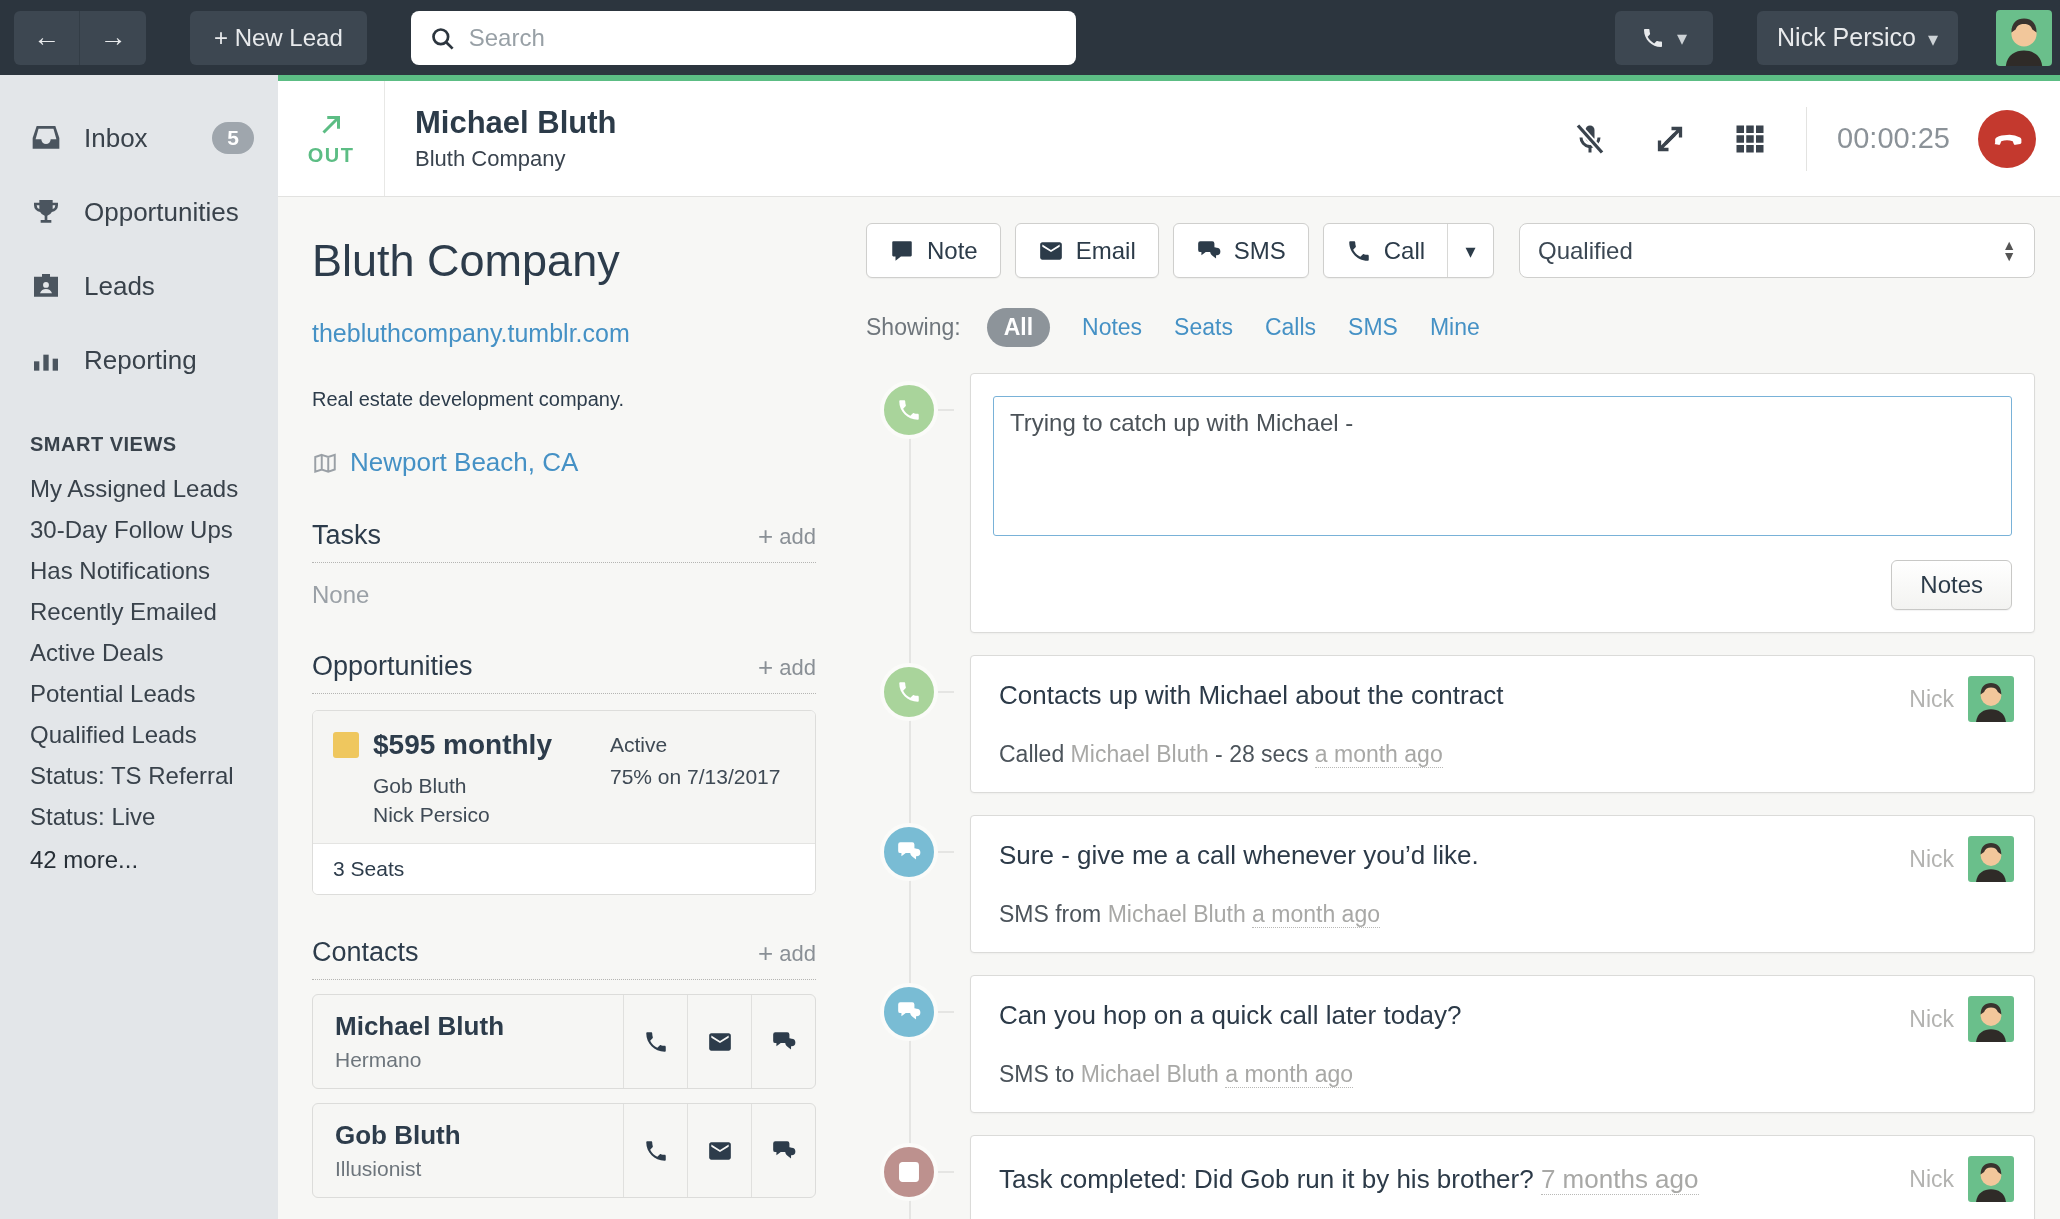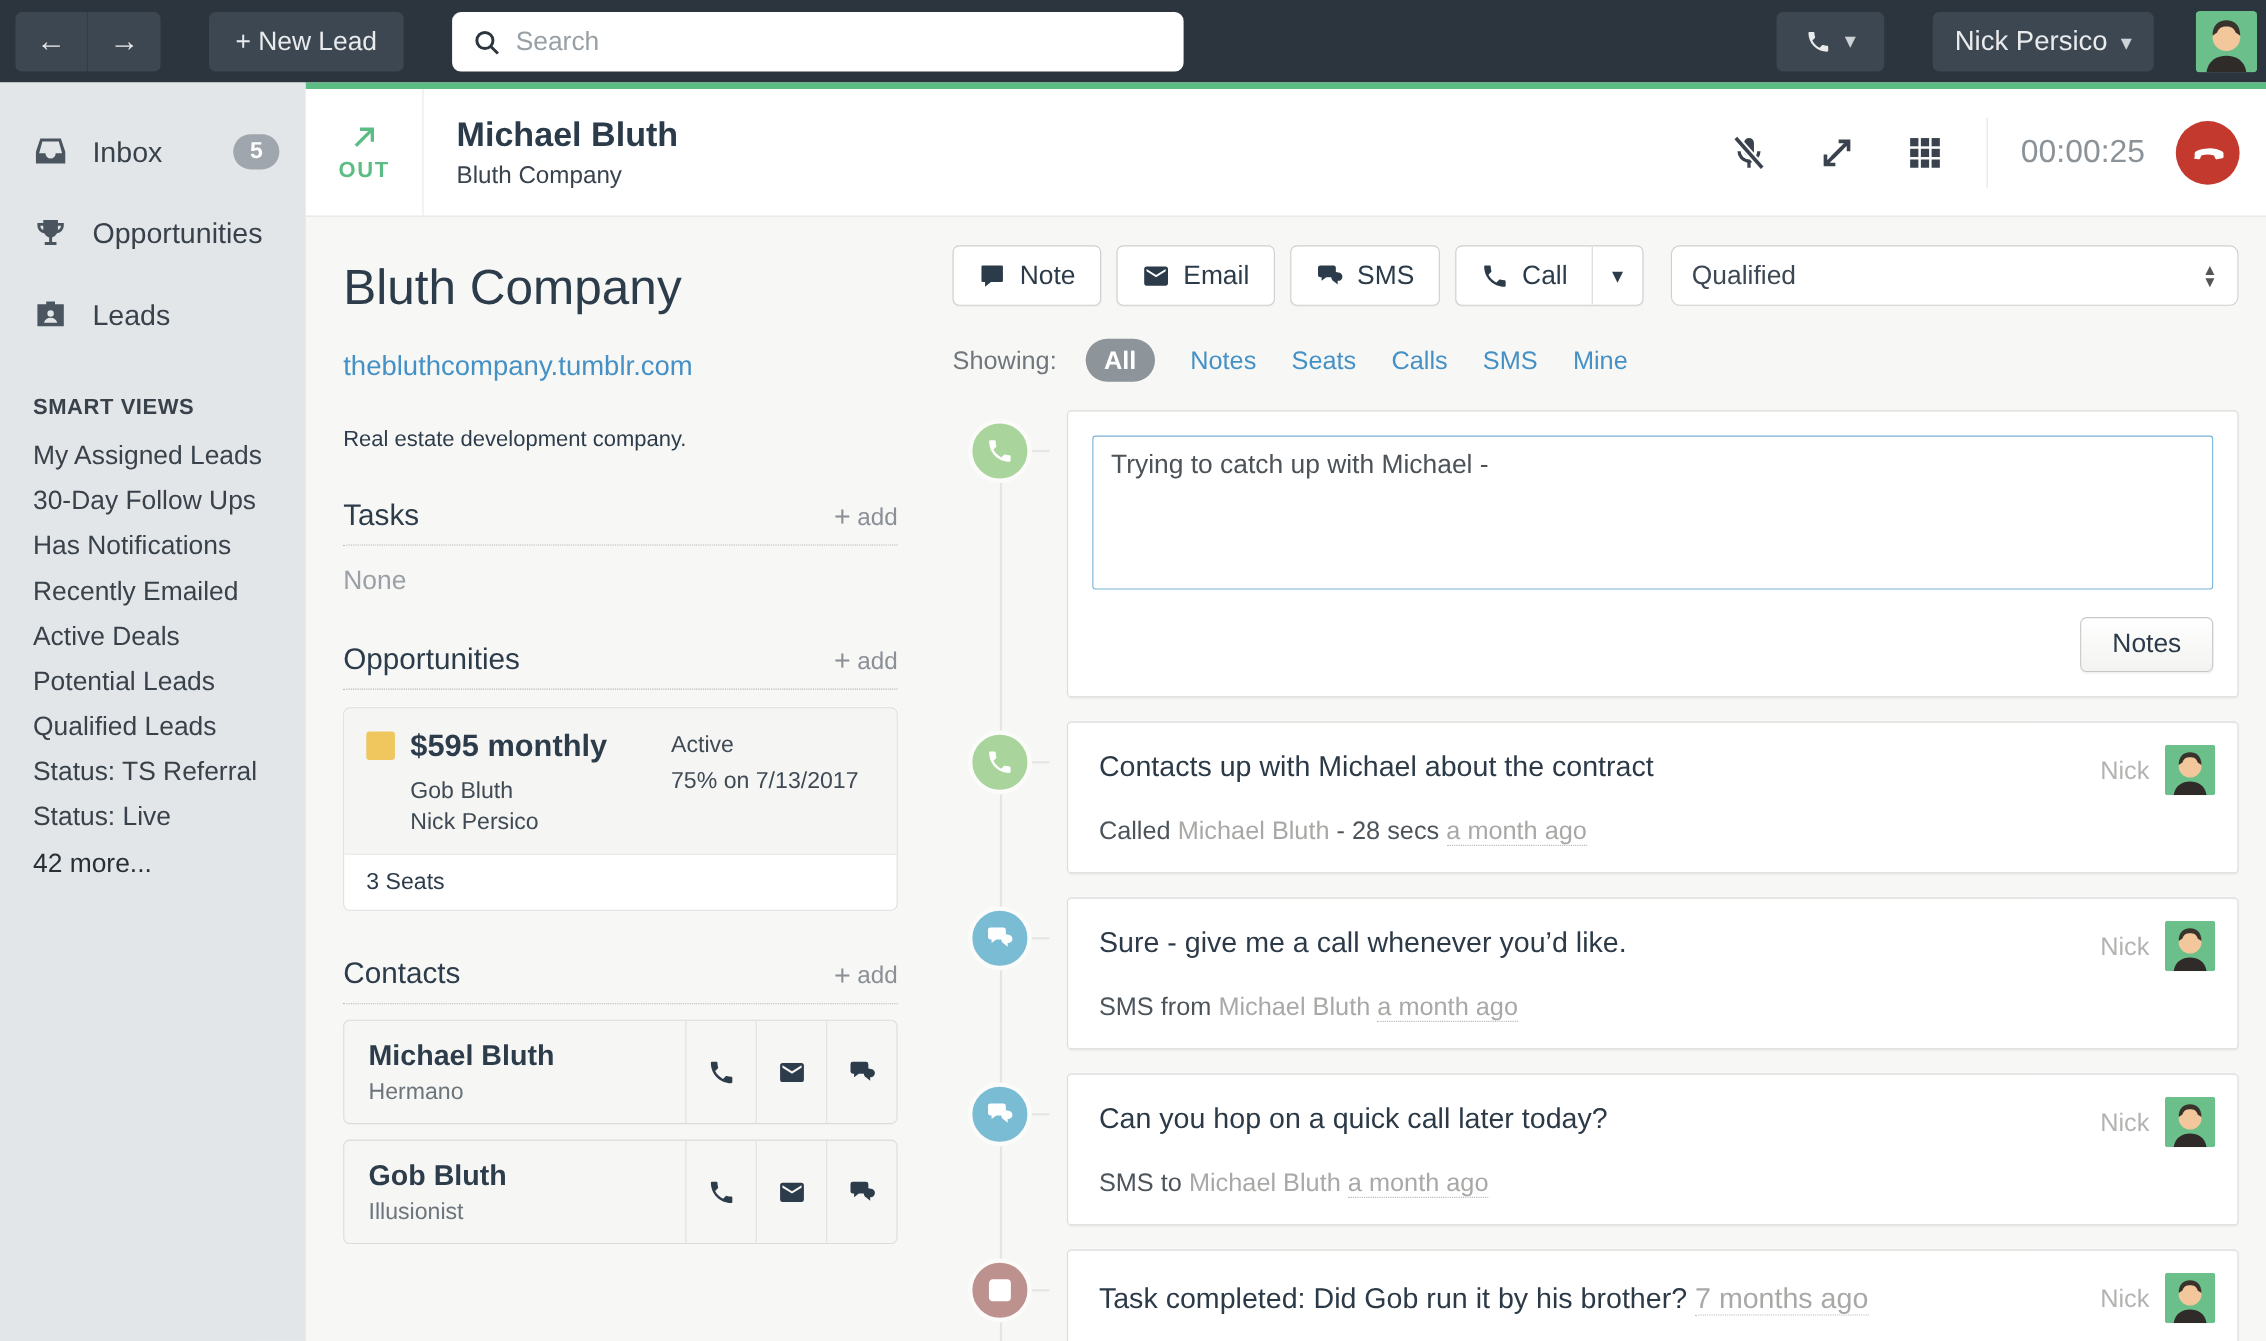--- a/index.html
+++ b/index.html
@@ -191,20 +191,28 @@
             <path d="M7 3h10v2h4v2a5 5 0 0 1-4.6 5A6 6 0 0 1 13 14.9V18h3v2H8v-2h3v-3.1A6 6 0 0 1 7.6 12 5 5 0 0 1 3 7V5h4V3zm-2 4a3 3 0 0 0 2 2.8V7H5zm14 0h-2v2.8A3 3 0 0 0 19 7z"></path>
           </svg>
         <span>Opportunities</span>
       </div>
       <div class="side-item">
         <svg viewBox="0 0 24 24">
             <path d="M9 3h6v2h6v15H3V5h6V3zm3 6a2.2 2.2 0 1 0 0 4.4A2.2 2.2 0 0 0 12 9zm-4.5 8.5c.6-2.2 2.4-3.3 4.5-3.3s3.9 1.1 4.5 3.3z" fill-rule="evenodd"></path>
           </svg>
         <span>Leads</span>
       </div>
+      <div class="side-item">
+        <svg viewBox="0 0 24 24">
+            <rect x="3" y="13" width="4" height="7"></rect>
+            <rect x="10" y="8" width="4" height="12"></rect>
+            <rect x="17" y="11" width="4" height="9"></rect>
+          </svg>
+        <span>Reporting</span>
+      </div>
 
       <div class="sv-title">SMART VIEWS</div>
       <div class="sv-item">My Assigned Leads</div>
       <div class="sv-item">30-Day Follow Ups</div>
       <div class="sv-item">Has Notifications</div>
       <div class="sv-item">Recently Emailed</div>
       <div class="sv-item">Active Deals</div>
       <div class="sv-item">Potential Leads</div>
       <div class="sv-item">Qualified Leads</div>
       <div class="sv-item">Status: TS Referral</div>
@@ -262,20 +270,26 @@
           </div>
         </div>
       </div>
 
       <div class="body-row">
 
         <div class="lead-pane">
           <h1 class="lead-name">Bluth Company</h1>
           <a class="lead-site">thebluthcompany.tumblr.com</a>
           <div class="lead-desc">Real estate development company.</div>
+          <div class="lead-loc">
+            <svg viewBox="0 0 24 24">
+                <path d="M9 4.5 L15 6.5 L21 4.5 V18 L15 20 L9 18 L3 20 V6.5 Z M9 4.5 V18 M15 6.5 V20"></path>
+              </svg>
+            <a>Newport Beach, CA</a>
+          </div>
 
           <div class="section-head">
             <span class="section-title">Tasks</span>
             <span class="add-link"><span class="plus"></span><span>add</span></span>
           </div>
           <div class="tasks-none">None</div>
 
           <div class="section-head">
             <span class="section-title">Opportunities</span>
             <span class="add-link"><span class="plus"></span><span>add</span></span>

